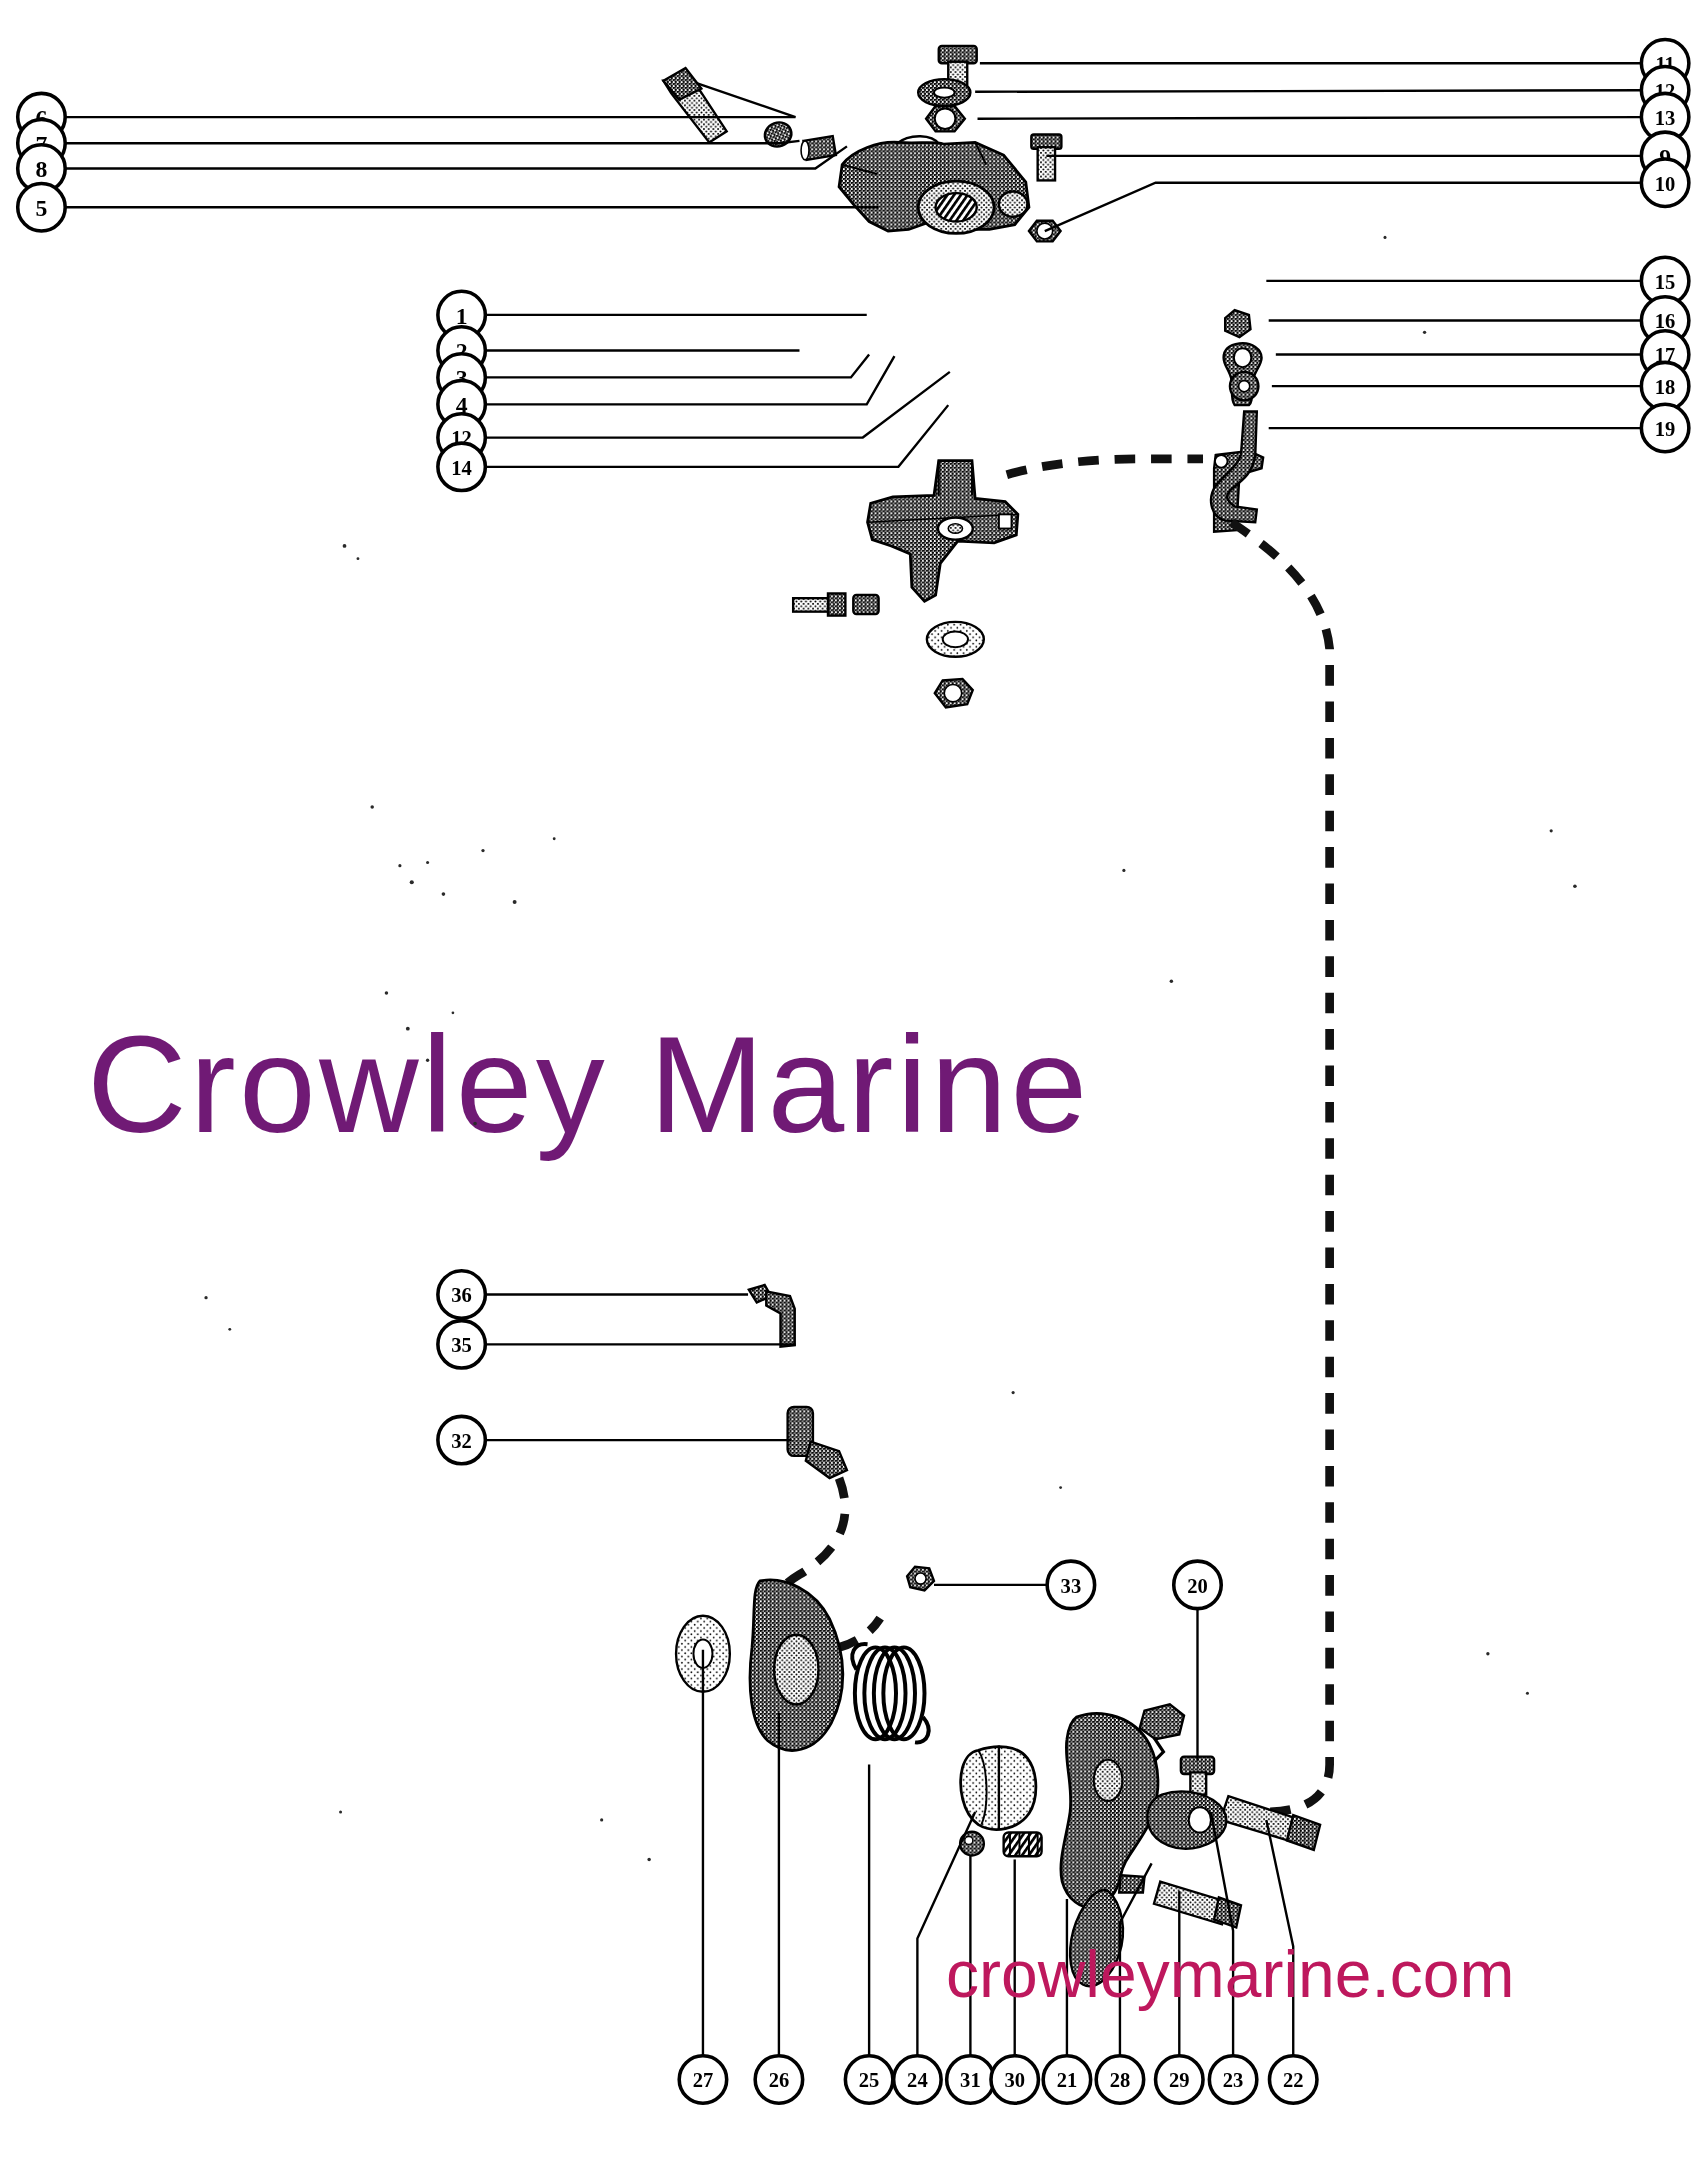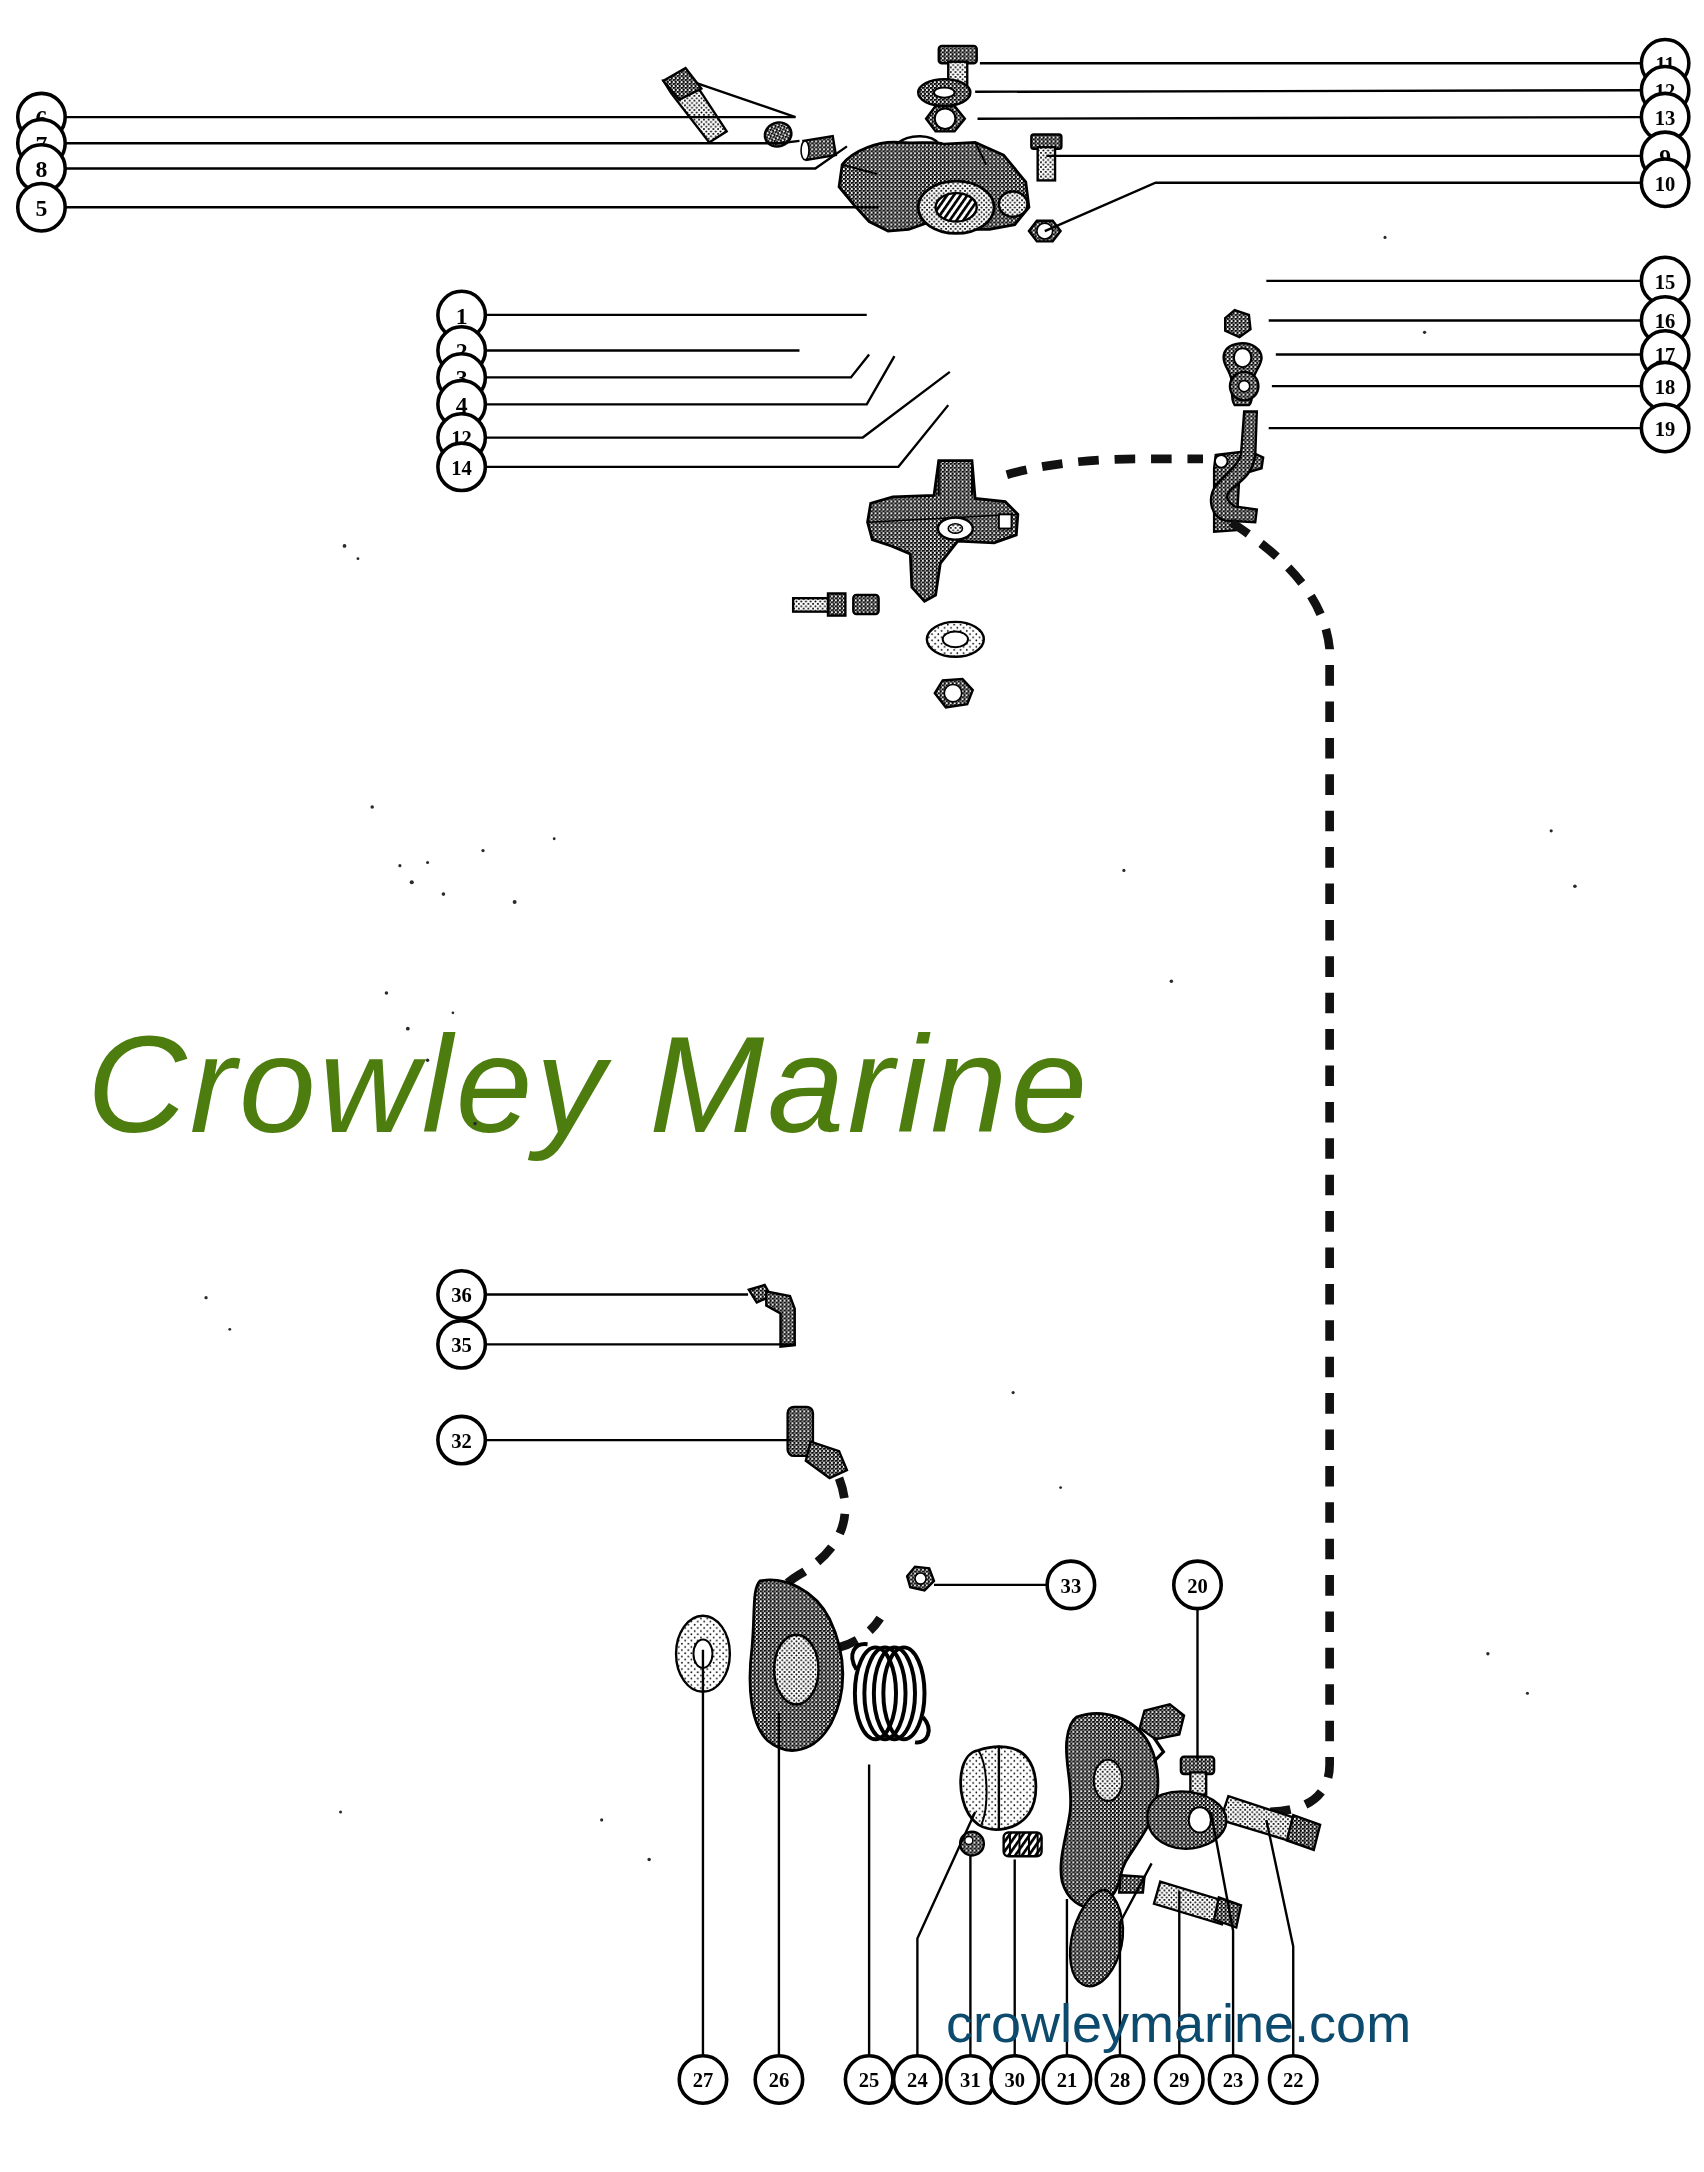--- a/index.html
+++ b/index.html
@@ -51,33 +51,32 @@
     stroke-linecap: butt;
     fill: none;
   }
   .watermark-main {
     position: absolute;
     left: 87px;
     top: 1005px;
     font-family: "Liberation Sans", sans-serif;
     font-size: 138px;
     letter-spacing: 3.2px;
-    color: #4d7c0f;
+    color: #701a75;
     white-space: nowrap;
     user-select: none;
-    font-style: italic;
   }
   .watermark-bottom {
     position: absolute;
     left: 946px;
-    top: 1992px;
+    top: 1936px;
     font-family: "Liberation Sans", sans-serif;
-    font-size: 54px;
+    font-size: 66px;
     letter-spacing: 0px;
-    color: #0c4a6e;
+    color: #be185d;
     white-space: nowrap;
     user-select: none;
   }
   .speck {
     fill: #2a2a2a;
   }
 </style>
 </head>
 <body>
 

